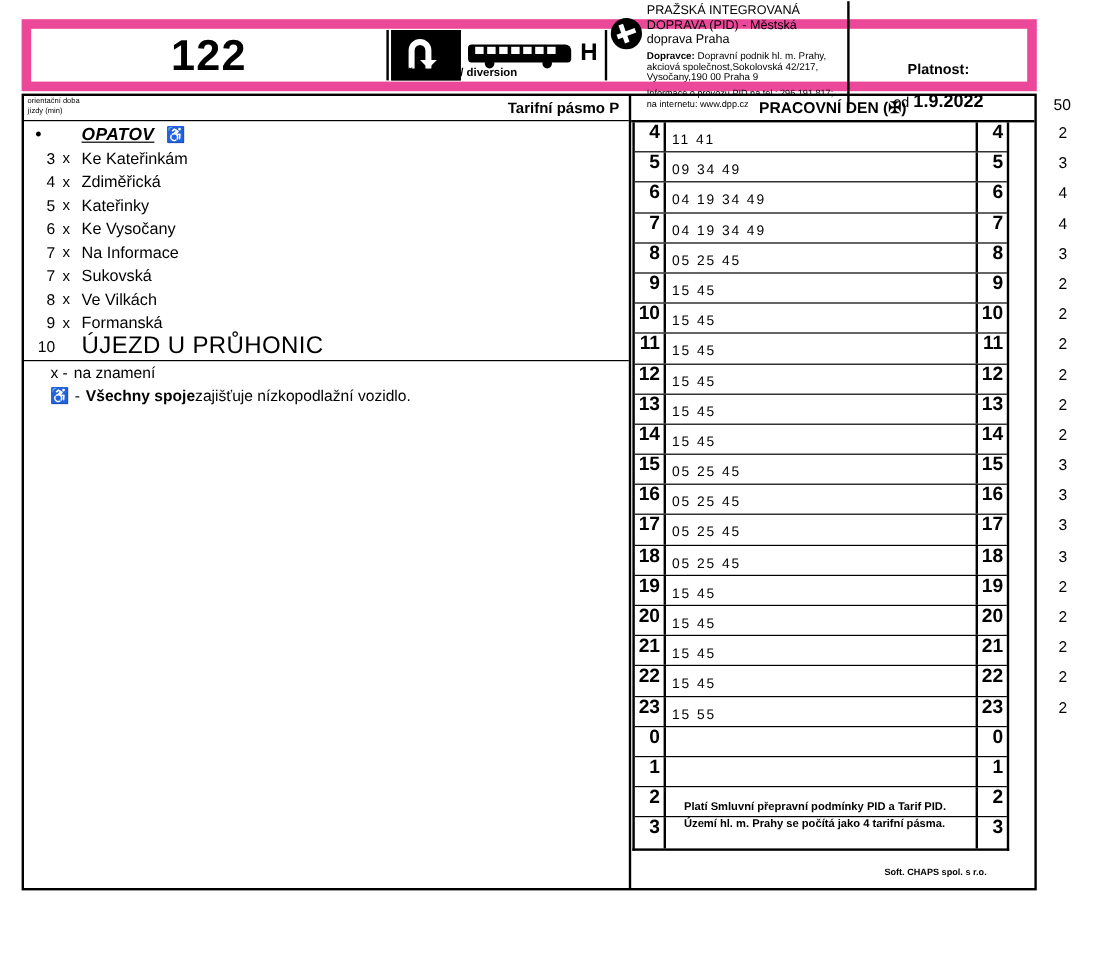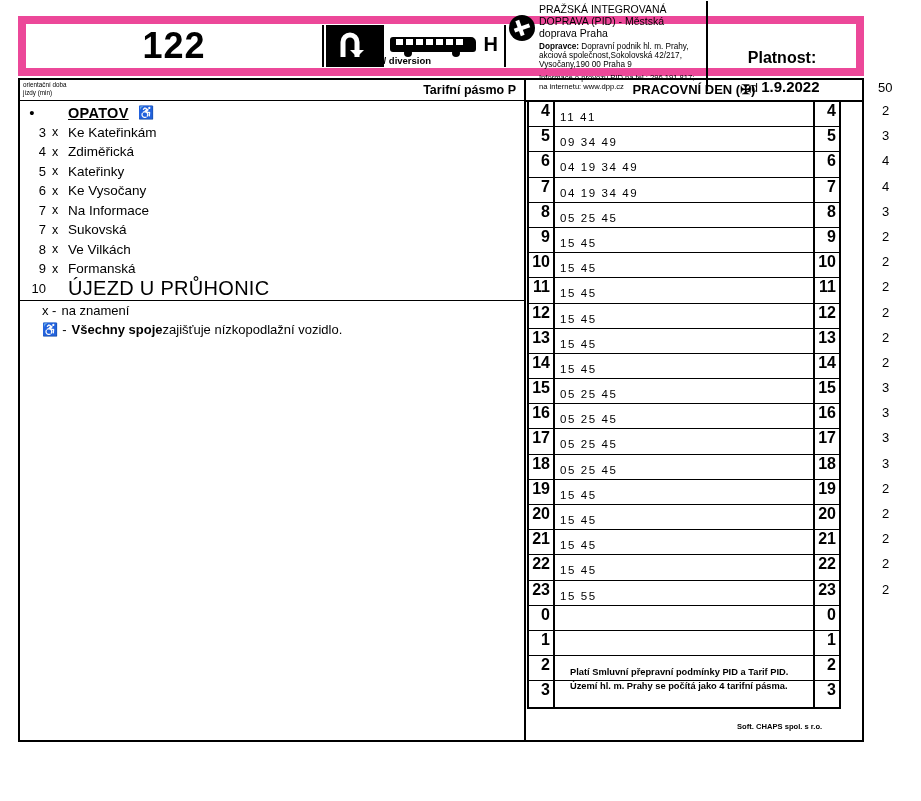--- a/index.html
+++ b/index.html
@@ -150,21 +150,21 @@
     background: #fff;
     transform: rotate(-20deg);
   }
   .hdr-valid {
     width: 148px;
     min-width: 148px;
     text-align: center;
     box-sizing: border-box;
     padding-top: 3px;
   }
-  .hdr-valid-t1 { font-size: 16px; font-weight: bold; margin-top: 48px; }
+  .hdr-valid-t1 { font-size: 12px; font-weight: bold; margin-top: 48px; }
   .hdr-valid-t2 { font-size: 12px; margin-top: 11px; }
   .hdr-valid-t2 b { font-size: 15px; font-weight: bold; }
 
   
   .body-frame {
     position: absolute;
     left: 18px; top: 78px;
     width: 846px; height: 664px;
     border: 2px solid #000;
     box-sizing: border-box;
@@ -214,20 +214,21 @@
   .stop-x {
     width: 16px;
     font-size: 12.5px;
   }
   .stop-name { font-size: 13.5px; }
   .stop-name.term {
     font-weight: bold;
     text-decoration: underline;
     font-size: 14.5px;
     letter-spacing: 0.3px;
+    font-style: italic;
   }
   .stop-name.term2 {
     font-size: 20px;
     letter-spacing: 0.3px;
   }
   .dot-marker {
     width: 32px;
     text-align: center;
     font-size: 15px;
     box-sizing: border-box;

